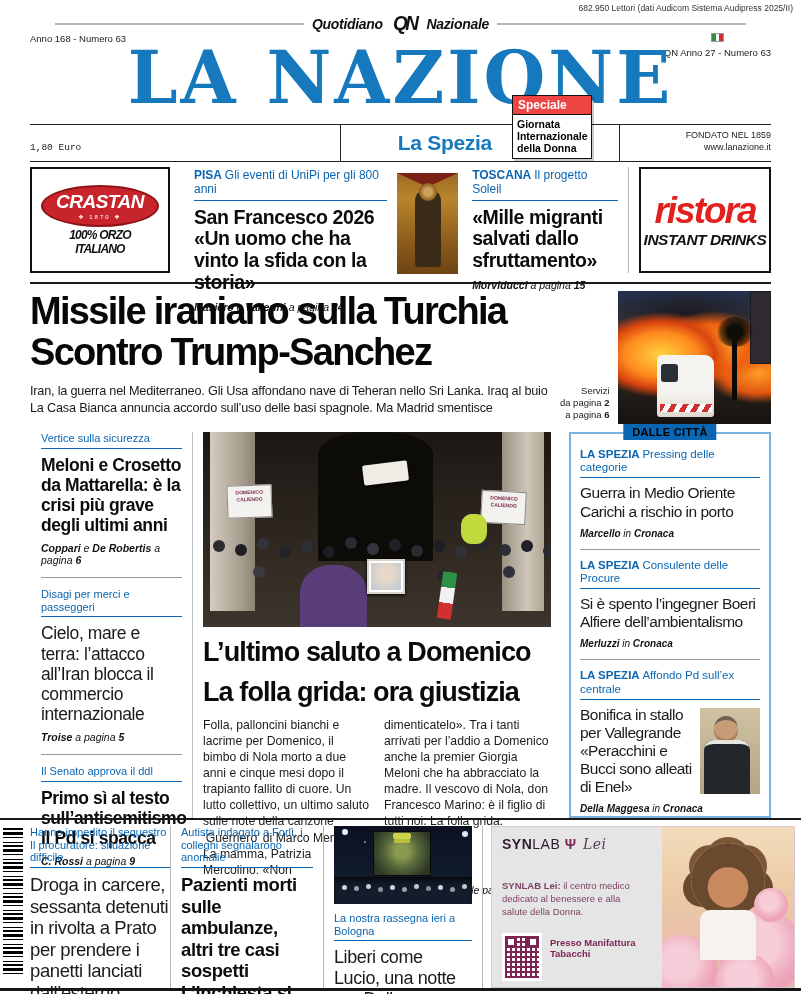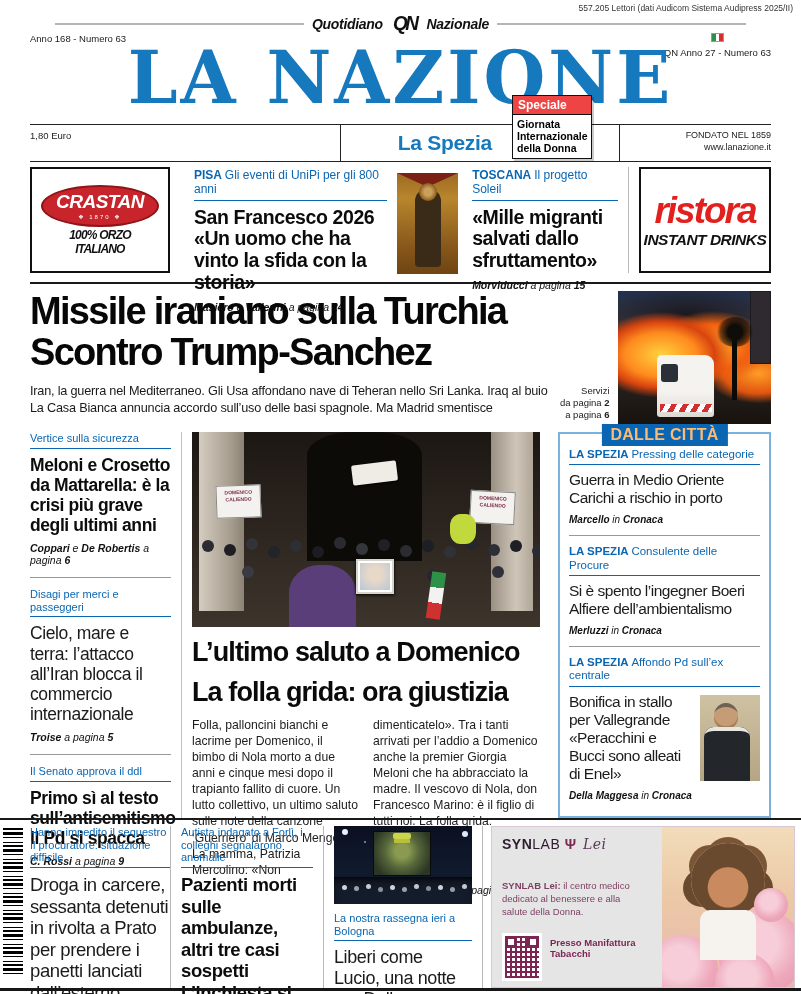--- a/index.html
+++ b/index.html
@@ -22,21 +22,21 @@
     font-family:"DejaVu Serif", serif; font-weight:700; font-size:71px; line-height:86px;
     color:#1678bd; letter-spacing:3px; transform:scaleY(1.04); }
   .speciale { position:absolute; left:512px; top:95px; width:80px; z-index:6; box-shadow:2px 2px 0 rgba(0,0,0,.2); }
   .sp-head { background:#ef4444; color:#fff; font-size:12px; font-weight:700; padding:2px 5px; border:1px solid #111; border-bottom:none; }
   .sp-body { background:#fff; border:1.5px solid #111; font-size:10.5px; font-weight:700; line-height:1.15; padding:3px 4px 4px; color:#000; }
 
   
   .datebar { position:absolute; top:124px; left:30px; right:30px; height:38px; border-top:1px solid #222; border-bottom:1px solid #222; display:flex; }
   .db-left { width:310px; padding-top:4px; }
   .db-date { font-size:13px; font-weight:700; }
-  .db-price { font-size:9.5px; color:#222; margin-top:1px; }
+  .db-price { font-size:9.5px; color:#222; margin-top:13px;font-family:Liberation Mono, monospace; }
   .db-center { width:280px; border-left:1px solid #222; border-right:1px solid #222; display:flex; align-items:center; justify-content:center; gap:55px; }
   .edition { font-size:21px; font-weight:700; color:#1678bd; letter-spacing:-0.3px; }
   .plus { font-size:26px; font-weight:700; color:#1678bd; }
   .db-right { flex:1; text-align:right; padding-top:5px; font-size:9px; color:#222; line-height:1.3; }
 
   
   .kicker { color:#0a66b2; font-size:12px; line-height:1.15; border-bottom:1px solid #0a66b2; padding-bottom:3px; margin-bottom:6px; }
   .kicker b { font-weight:700; }
   .hl { font-weight:700; color:#0c0c0c; letter-spacing:-0.4px; }
   .hl-light { font-weight:400; color:#1b1b1b; letter-spacing:-0.4px; }
@@ -78,21 +78,21 @@
                radial-gradient(ellipse 120px 40px at 45% 18%, rgba(25,22,28,.9) 0%, rgba(25,22,28,0) 70%); }
   .fire-amb { position:absolute; left:26%; bottom:5%; width:37%; height:47%; background:linear-gradient(180deg,#f5f3ef 60%,#ddd8d2 100%); border-radius:5px 9px 3px 3px; }
   .fire-amb:before { content:""; position:absolute; left:6%; top:14%; width:30%; height:30%; background:#2a2f38; border-radius:3px; }
   .fire-amb:after { content:""; position:absolute; left:4%; bottom:8%; width:92%; height:14%; background:repeating-linear-gradient(120deg,#d03030 0 5px,#fff 5px 10px); }
   .fire-tree { position:absolute; right:22%; bottom:18%; width:5px; height:52%; background:#0b0a07; }
   .fire-tree:before { content:""; position:absolute; top:-14px; left:-16px; width:38px; height:30px; border-radius:50%; background:radial-gradient(circle,#0e0d09 30%, rgba(10,9,6,.55) 60%, rgba(0,0,0,0) 75%); }
   .fire-bldg { position:absolute; right:0; top:0; width:14%; height:55%; background:#2e2a30; box-shadow:inset 0 0 0 1px #1d1a20; }
 
   
   .mid { position:absolute; top:432px; left:30px; right:30px; height:386px; display:flex; }
-  .leftcol { width:152px; padding-right:10px; border-right:1px solid #c0c0c0; }
+  .leftcol { width:152px; padding-right:10px; border-right:1px solid #c0c0c0;margin-left:11px; }
   .leftcol .kicker { font-size:11px; }
   .leftcol .hl, .leftcol .hl-light { font-size:17.5px; line-height:1.15; }
   .lc-sep { border-top:1px solid #999; margin:11px 0 10px; }
   .center { width:368px; padding:0 10px; }
   .funeral { position:relative; width:100%; height:195px; overflow:hidden; background:linear-gradient(180deg,#1d1714 0%,#2b241e 45%,#3d352c 100%); }
   .fn-curtL { position:absolute; left:2%; top:0; width:13%; height:92%; background:linear-gradient(90deg,#d4ccc0,#a79d8e 70%,#8d8374); }
   .fn-curtR { position:absolute; right:2%; top:0; width:12%; height:92%; background:linear-gradient(90deg,#9a9082,#cfc6b9 60%,#b0a697); }
   .fn-arch { position:absolute; left:33%; top:0; width:33%; height:66%; background:#0d0b08; border-radius:40% 40% 0 0/18%; }
   .fn-coffin { position:absolute; left:46%; top:16%; width:13%; height:10%; background:#efece6; border-radius:2px; transform:rotate(-7deg); box-shadow:0 1px 2px #000; }
   .fn-poster { position:absolute; width:13%; height:17%; background:#f4f2ee; border:1px solid #888; color:#7a2a4a; font-weight:700; font-size:5px; line-height:1.3; text-align:center; padding-top:3px; }
@@ -105,21 +105,21 @@
   .fn-frame:before { content:""; position:absolute; inset:2px; background:radial-gradient(circle at 50% 40%, #e8d8c8 30%, #b8c8d8 100%); }
   .fn-sash { position:absolute; left:68%; bottom:4%; width:4%; height:24%; background:linear-gradient(180deg,#2e9148 0 33%,#f2f2f2 33% 66%,#d03030 66%); transform:rotate(8deg); }
   .fn-vis { position:absolute; left:74%; top:42%; width:26px; height:30px; border-radius:40%; background:#c2d93e; }
   .center-h { font-size:27px; font-weight:700; letter-spacing:-0.9px; line-height:1.09; color:#0a0a0a; margin-top:11px; }
   .center-cols { display:flex; gap:14px; margin-top:9px; }
   .center-cols p { flex:1; font-size:12.2px; line-height:1.32; color:#1c1c1c; }
   .center .byline { text-align:right; margin-top:6px; }
 
   
   .dallebox { flex:1; margin-left:8px; border:2px solid #79b2dd; position:relative; padding:14px 9px 8px; }
-  .dalle-badge { position:absolute; top:-10px; left:50%; transform:translateX(-50%); background:#0a66b2; color:#fdba74; font-weight:700; font-size:16px; padding:2px 9px; letter-spacing:0.3px; white-space:nowrap; }
+  .dalle-badge { position:absolute; top:-10px; left:50%; transform:translateX(-50%); background:#0a66b2; color:#000000; font-weight:700; font-size:11px; padding:2px 9px; letter-spacing:0.3px; white-space:nowrap; }
   .dallebox .kicker { font-size:11.5px; }
   .dallebox .hl-light { font-size:15.5px; line-height:1.17; letter-spacing:-0.5px; }
   .dallebox .byline { font-size:10px; }
   .db-sep { border-top:1px solid #999; margin:10px 0 9px; }
   .boeri-wrap { overflow:hidden; }
   .boeri { float:right; width:60px; height:86px; margin:2px 0 4px 7px; position:relative; background:linear-gradient(180deg,#cfc2a2,#b4a584); overflow:hidden; }
   .boeri:before { content:""; position:absolute; left:14px; top:8px; width:24px; height:26px; border-radius:50% 50% 45% 45%; background:#c59c76; box-shadow:inset 0 -3px 0 #a87f5c, inset 0 8px 0 -4px #6e6258; }
   .boeri:after { content:""; position:absolute; left:4px; top:32px; width:46px; height:54px; background:#23262b; border-radius:10px 10px 0 0; box-shadow:inset 0 10px 0 -6px #e8e6e0, inset 0 18px 0 -14px #3c5a46; }
 
   
@@ -164,21 +164,21 @@
   .sy-fl.f2 { right:-10px; bottom:-8px; width:86px; height:86px; }
   .sy-fl.f3 { left:40%; bottom:-26px; width:60px; height:60px; }
   .sy-fl.f4 { right:6px; top:38%; width:34px; height:34px; }
   .footline { position:absolute; bottom:3px; left:0; right:0; height:3px; background:#161616; }
 </style>
 </head>
 <body>
 
 <div class="page">
 
-  <div class="readers">557.205 Lettori  (dati Audicom Sistema Audipress 2025/II)</div>
+  <div class="readers">682.950 Lettori  (dati Audicom Sistema Audipress 2025/II)</div>
   <div class="qn-row">
     <span class="rule"></span>
     <span class="q">Quotidiano</span>
     <span class="qn-logo">QN</span>
     <span class="q">Nazionale</span>
     <span class="rule"></span>
   </div>
   <div class="anno-row">
     <span>Anno 168 - Numero 63</span>
     <span class="anno-right">

